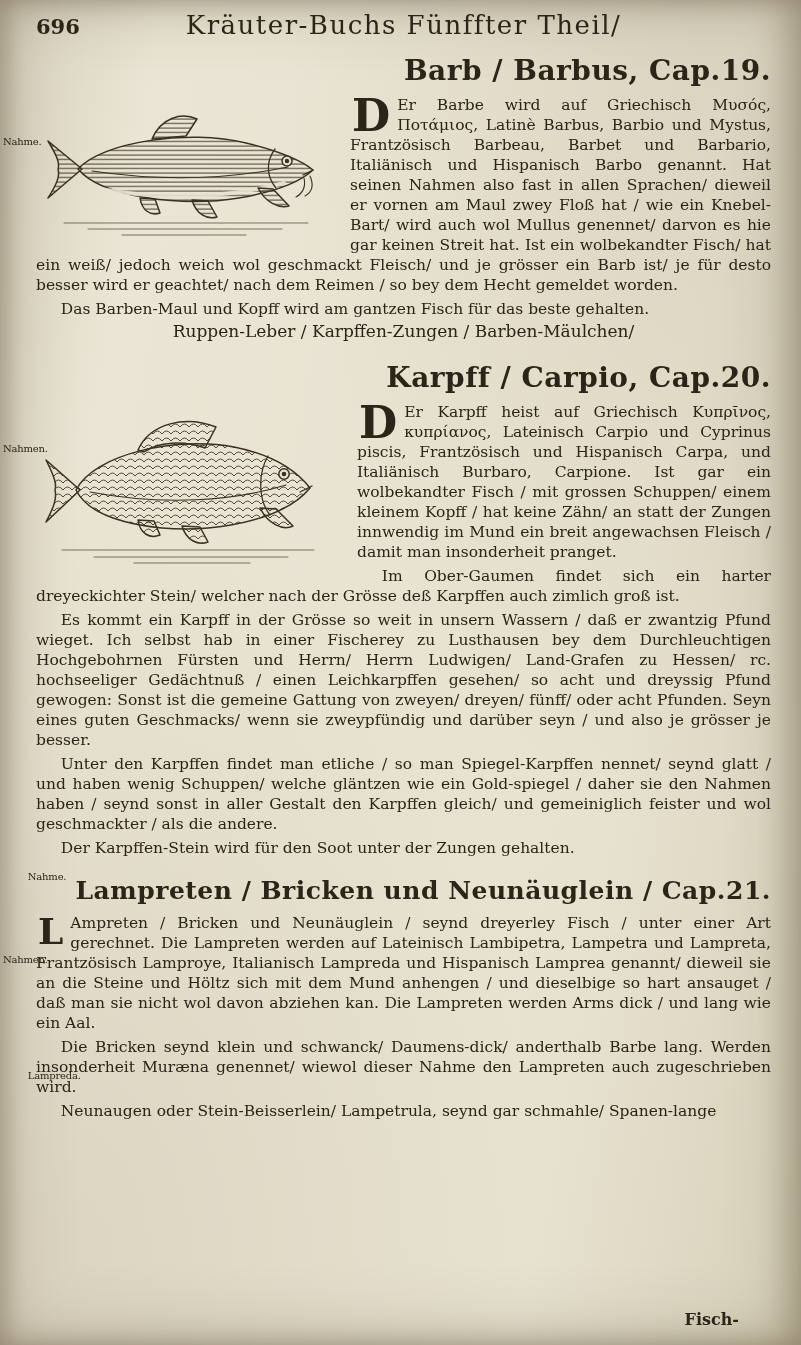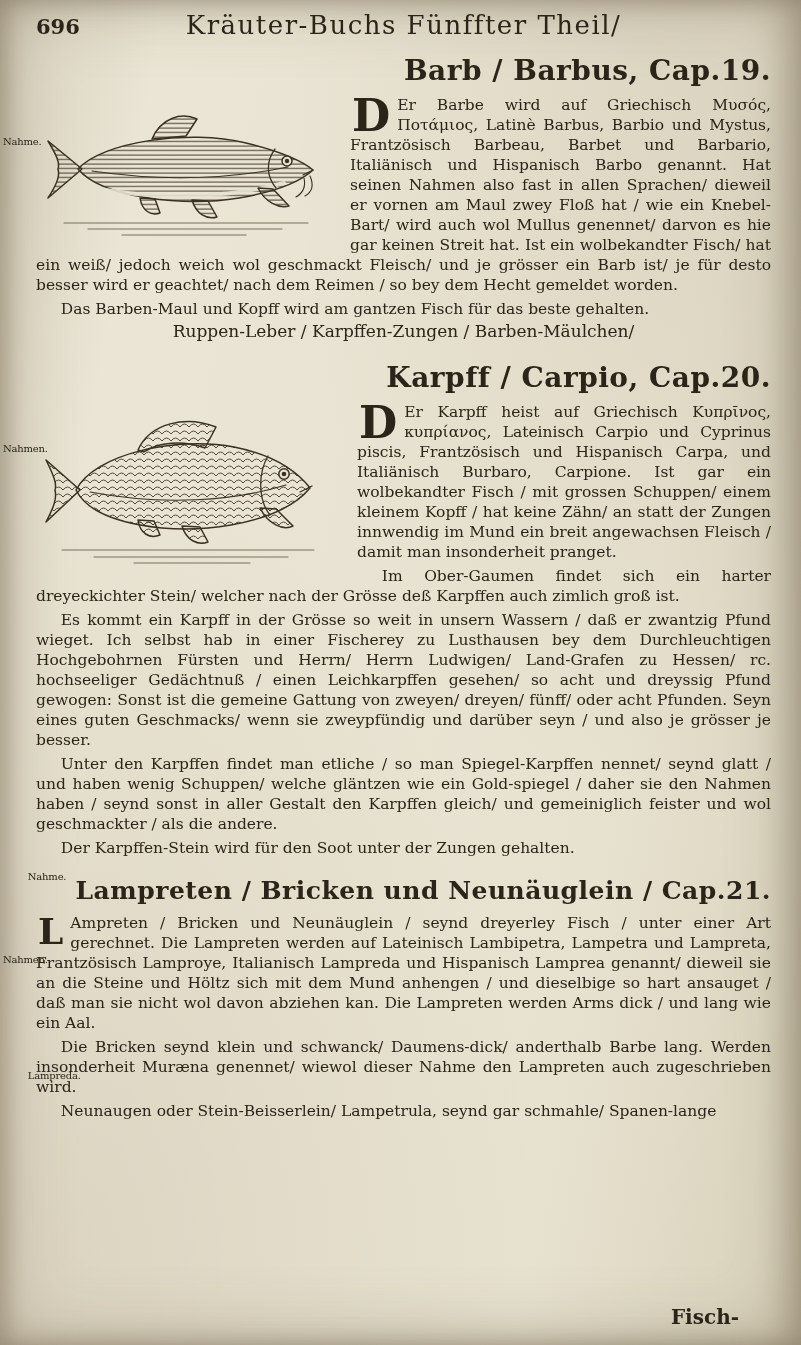--- a/index.html
+++ b/index.html
@@ -53,21 +53,21 @@
   .verse { text-align:center; font-size:17px; line-height:16.5px; margin:4px 0 7px; }
 
   .margin-note {
     position:absolute; left:-33px; top:10px; width:32px;
     font-size:10px; line-height:11.5px; letter-spacing:-.2px;
     text-align:left;
     margin-top:31px;
   }
   .margin-note.inline-note { top:2px; }
 
-  .catchword { position:absolute; right:62px; bottom:16px; font-size:20px; font-weight:bold; }
+  .catchword { position:absolute; right:62px; bottom:16px; font-size:16px; font-weight:bold; }
 </style>
 </head>
 <body>
 
 <div class="page">
 
   <header class="running-head">
     <span class="pageno">696</span>
     <span class="running-title">Kräuter-Buchs Fünffter Theil/</span>
     <span class="head-spacer"></span>

